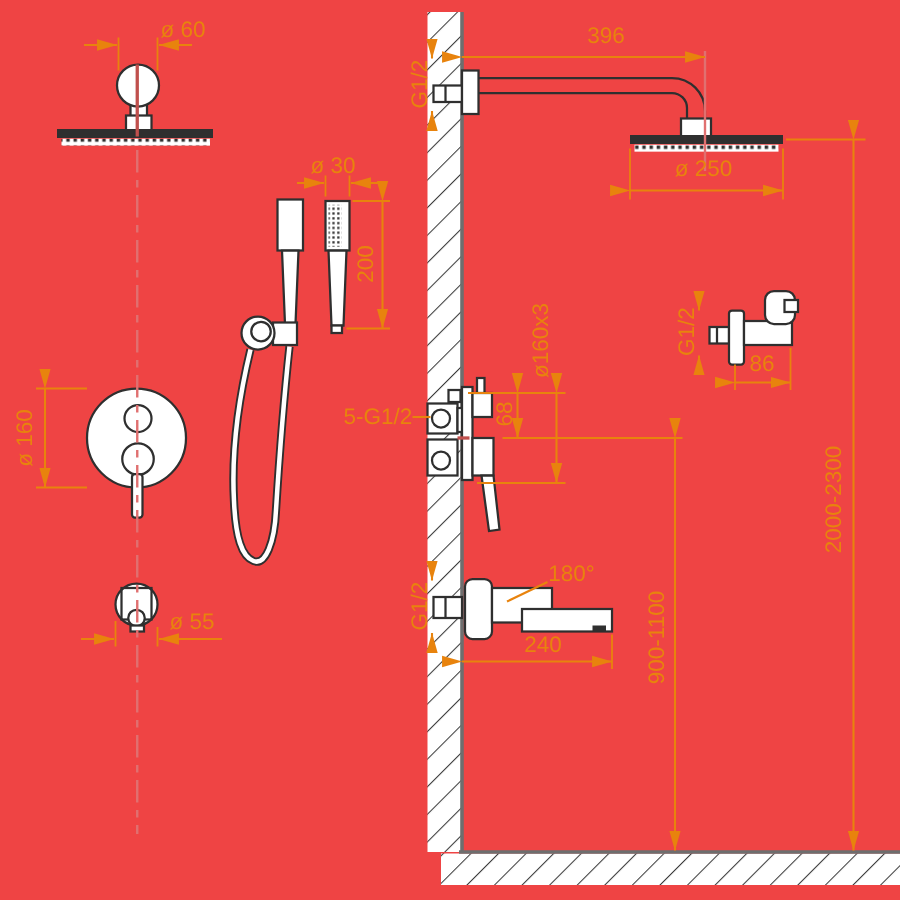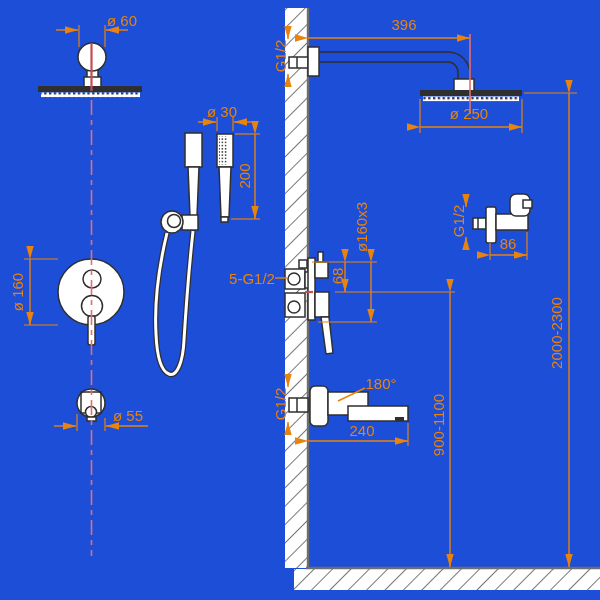--- a/index.html
+++ b/index.html
@@ -1,16 +1,16 @@
 <!DOCTYPE html>
 <html><head>
 <meta charset="utf-8">
 <style>
   html,body{margin:0;padding:0;background:#ffffff;}
-  .stage{width:600px;height:600px;position:relative;background:#1d4ed8;overflow:hidden;}
+  .stage{width:600px;height:600px;position:relative;background:#ef4444;overflow:hidden;}
   svg{display:block;}
   text{font-family:"Liberation Sans", sans-serif;font-size:15px;fill:#E8830D;}
   .draw{stroke:#2F2F2F;stroke-width:1.5;fill:#fff;}
   .drawnf{stroke:#2F2F2F;stroke-width:1.5;fill:none;}
   .dark{fill:#2F2F2F;stroke:none;}
   .dim{stroke:#E8830D;stroke-width:1.4;fill:none;}
   .ext{stroke:#E8830D;stroke-width:1.2;fill:none;}
   .wallline{stroke:#6E6E6E;stroke-width:2.4;fill:none;}
   .cl{stroke:#E07070;stroke-width:1.6;fill:none;}
   .clsolid{stroke:#C0504D;stroke-width:2.2;fill:none;}

